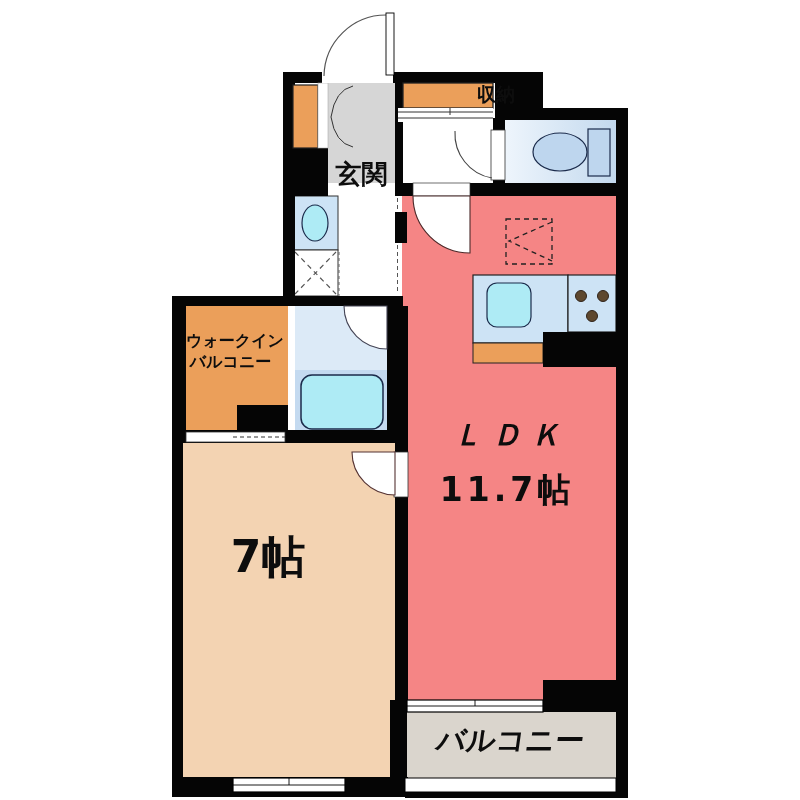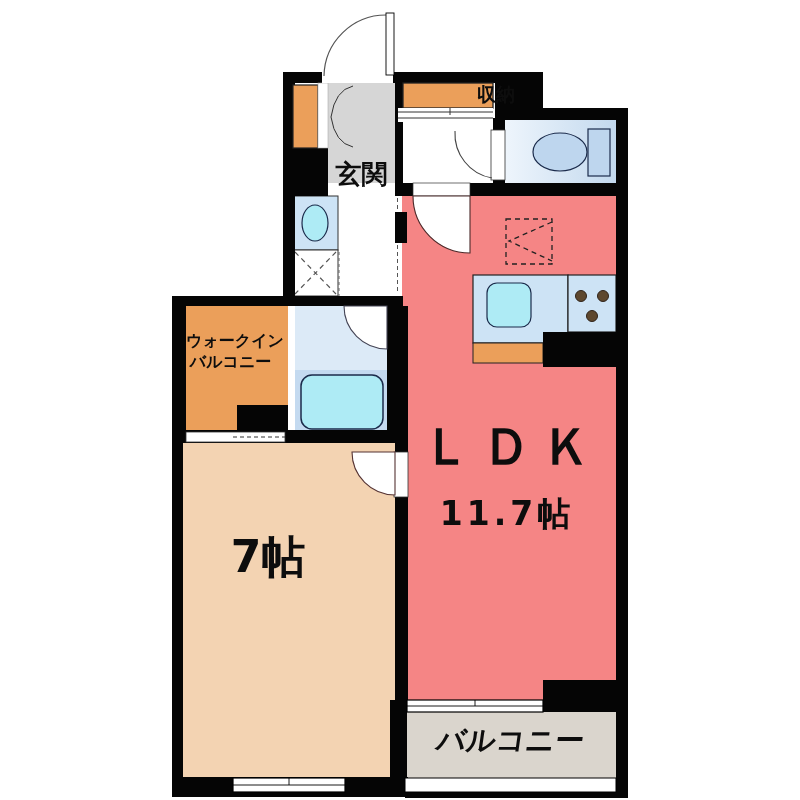--- a/index.html
+++ b/index.html
@@ -5,21 +5,21 @@
   html,body{margin:0;padding:0;background:#ffffff;}
   #stage{position:relative;width:800px;height:800px;background:#ffffff;overflow:hidden;
          font-family:"DejaVu Sans","Liberation Sans",sans-serif;}
   #plan-svg{position:absolute;left:0;top:0;}
   .lbl{position:absolute;color:#0d0d0d;font-weight:700;text-align:center;line-height:1.15;
        white-space:nowrap;}
   .lbl-genkan{left:322px;top:160px;width:79px;font-size:26px;}
   .lbl-storage{left:403px;top:84px;width:90px;font-size:19px;margin-left:48px;}
   .lbl-wic{left:186px;top:331px;width:89px;font-size:16px;line-height:1.3;}
   .lbl-ldk{left:398px;top:418px;width:218px;}
-  .lbl-ldk .l1{font-size:51px;letter-spacing:9px;margin-left:9px;}
+  .lbl-ldk .l1{font-size:30px;letter-spacing:9px;margin-left:9px;font-style:italic;}
   .lbl-ldk .l2{font-size:33px;letter-spacing:4px;margin-top:18px;}
   .lbl-western{left:183px;top:524px;width:200px;}
   .lbl-western .l1{font-size:44px;letter-spacing:4px;}
   .lbl-western .l2{font-size:44px;margin-top:8px;margin-right:30px;}
   .lbl-balcony{left:405px;top:724px;width:211px;font-size:29px;transform:skewX(-8deg);}
 </style>
 </head>
 <body>
 
 <div id="stage">

